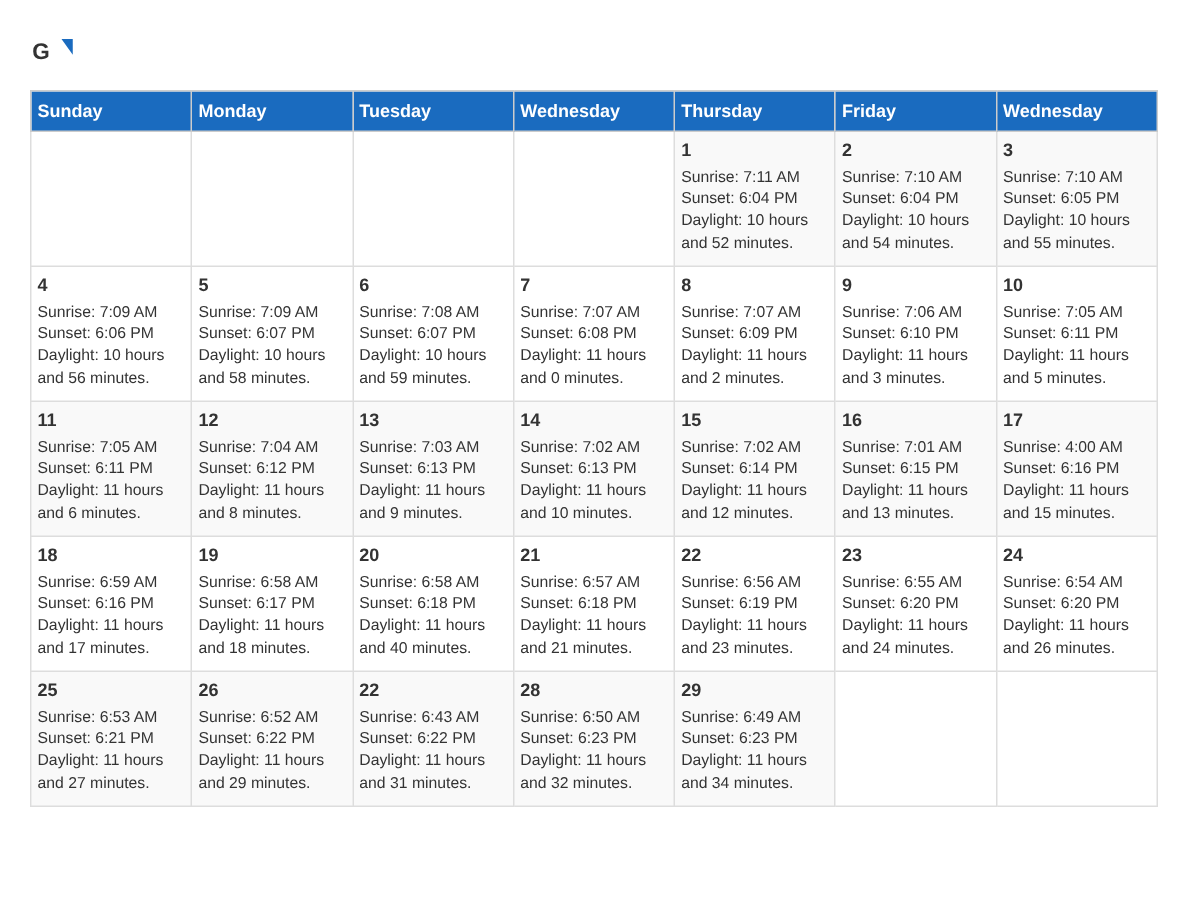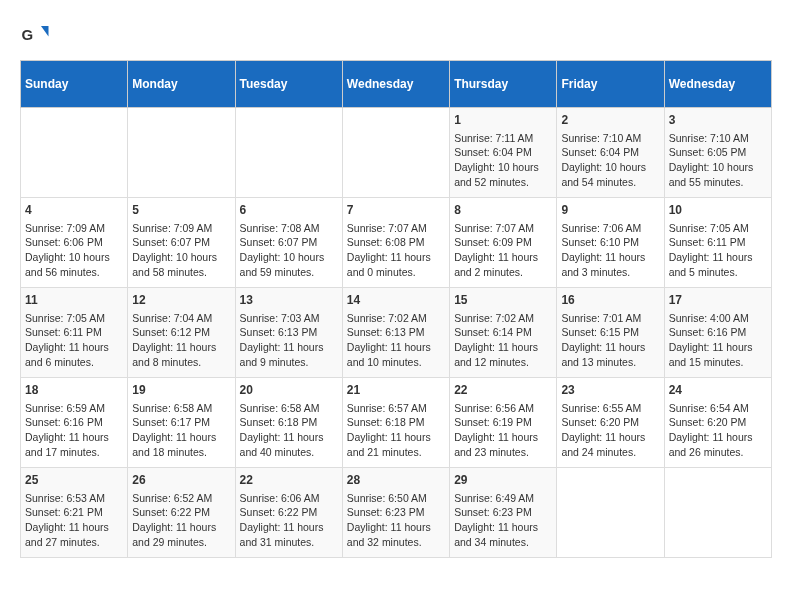--- a/index.html
+++ b/index.html
@@ -49,21 +49,21 @@
     table {
       width: 100%;
       border-collapse: collapse;
       font-size: 11px;
     }
     thead tr {
       background-color: #1a6bbf;
       color: #fff;
     }
     thead th {
-      padding: 16px 4px;
+      padding: 6px 4px;
       text-align: left;
       font-size: 12px;
       font-weight: bold;
       border: 1px solid #ccc;
     }
     tbody td {
       vertical-align: top;
       padding: 4px;
       border: 1px solid #ddd;
       height: 90px;
@@ -309,21 +309,21 @@
         </td>
         <td>
           <span class="day-num">26</span>
           <div>Sunrise: 6:52 AM</div>
           <div>Sunset: 6:22 PM</div>
           <div>Daylight: 11 hours</div>
           <div>and 29 minutes.</div>
         </td>
         <td>
           <span class="day-num">22</span>
-          <div>Sunrise: 6:06 AM</div>
+          <div>Sunrise: 6:43 AM</div>
           <div>Sunset: 6:22 PM</div>
           <div>Daylight: 11 hours</div>
           <div>and 31 minutes.</div>
         </td>
         <td>
           <span class="day-num">28</span>
           <div>Sunrise: 6:50 AM</div>
           <div>Sunset: 6:23 PM</div>
           <div>Daylight: 11 hours</div>
           <div>and 32 minutes.</div>

